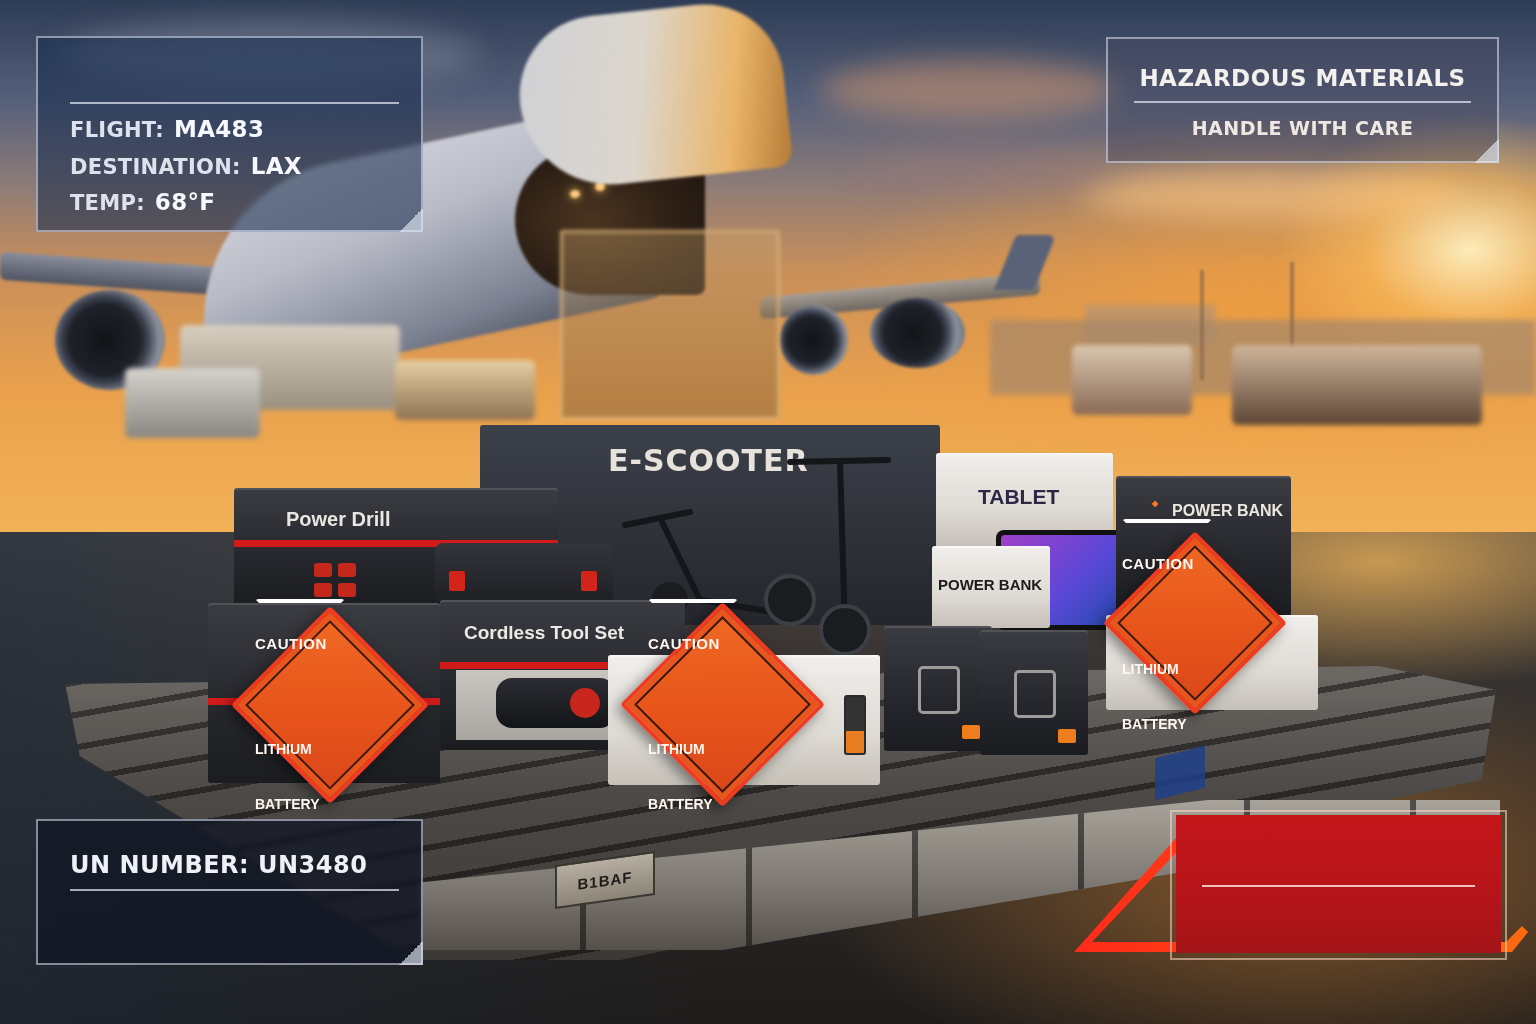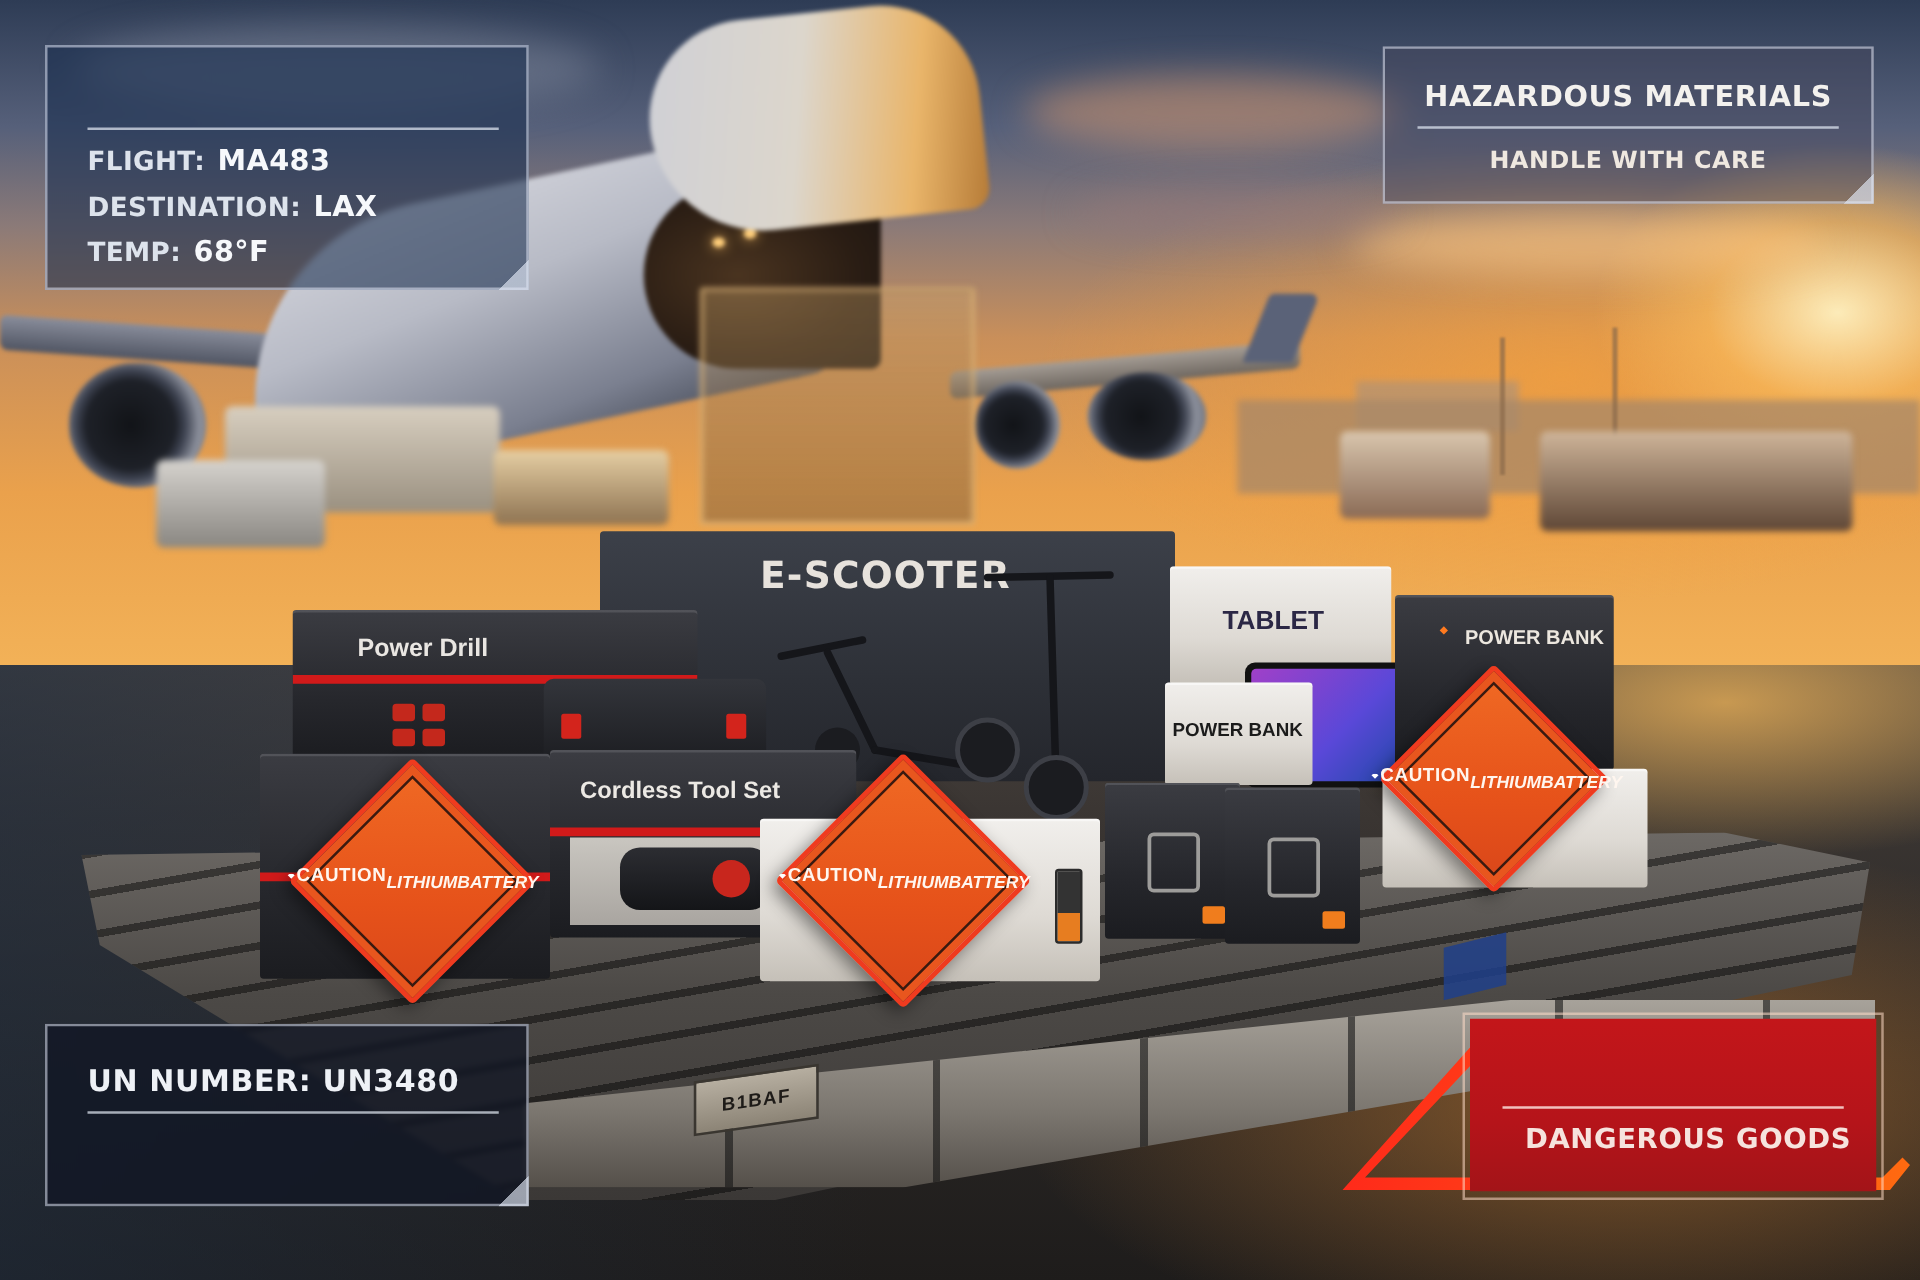--- a/index.html
+++ b/index.html
@@ -161,27 +161,27 @@
   .hazard {
     position: absolute; width: 140px; height: 140px;
     transform: rotate(45deg);
     background: linear-gradient(135deg, #f06a24 0%, #e6521a 60%, #d9461a 100%);
     border: 4px solid #ef3b1f;
     box-shadow: inset 0 0 0 6px #e8561e, inset 0 0 0 8px #3a1a10, 0 6px 14px rgba(0,0,0,0.45);
     border-radius: 4px;
   }
   .hazard-content {
     position: absolute; width: 150px; height: 150px;
-    display: flex; flex-direction: row; align-items: center; justify-content: center;
-    color: #fff6ef; font-weight: bold; text-align: center;
+    display: flex; flex-direction: column; align-items: flex-start; justify-content: center;
+    color: #fff6ef; font-weight: bold; text-align: center; gap: 40px;
   }
   .hazard-content .caution { font-size: 15px; letter-spacing: 0.5px; margin-top: -10px; }
   .hazard-content .roof { width: 90px; height: 10px; border-top: 4px solid #fff; border-left: 4px solid transparent; border-right: 4px solid transparent; border-radius: 40px 40px 0 0; margin-bottom: 2px; }
   .hazard-content .sym { width: 70px; height: 38px; margin: 4px 0 6px 0; }
-  .hazard-content .lith { font-size: 14px; line-height: 15px; font-style: italic; }
+  .hazard-content .lith { font-size: 14px; line-height: 15px; }
 
   
   .hud { position: absolute; color: #eef1f6; font-family: "DejaVu Sans", sans-serif; font-weight: bold; }
   .hud-panel {
     position: absolute; border: 2px solid rgba(225,232,245,0.55);
     backdrop-filter: blur(2px);
   }
   .hud-panel::after {
     content: ""; position: absolute; right: -2px; bottom: -2px; width: 24px; height: 24px;
     background: linear-gradient(135deg, rgba(0,0,0,0) 50%, rgba(225,232,245,0.65) 50%);
@@ -394,14 +394,13 @@
     <linearGradient id="ws" x1="0" x2="1">
       <stop offset="0" stop-color="#ff2a1a"></stop>
       <stop offset="1" stop-color="#ff6a10"></stop>
     </linearGradient>
   </defs>
   <polygon points="104,0 118,0 20,104 434,104 450,88 456,94 440,114 2,114" fill="url(#ws)"></polygon>
 </svg>
 <div class="panel-warning-frame"></div>
 <div class="hud panel-warning">
   <div class="hud-divider" style="left:26px;right:26px;top:70px;background:rgba(255,235,230,0.8);"></div>
-  <div class="sub">DANGEROUS GOODS</div>
 </div>
 
 </body></html>

